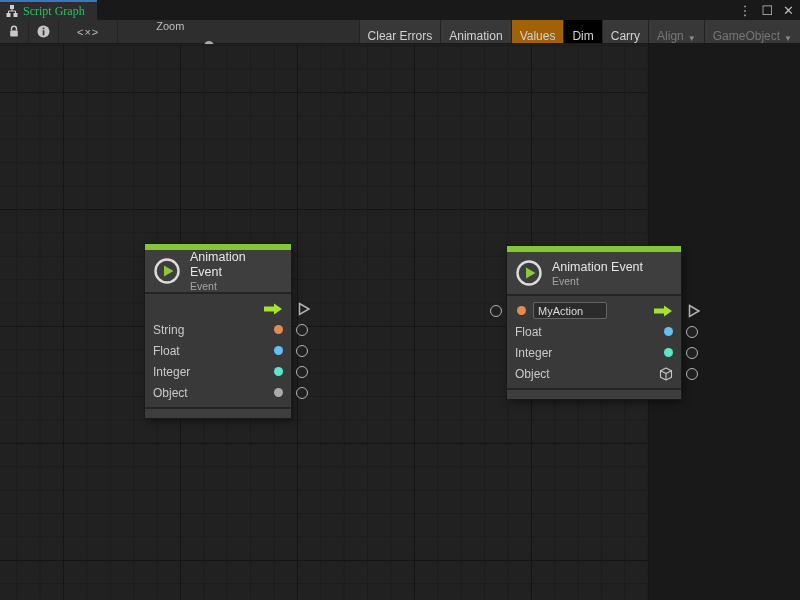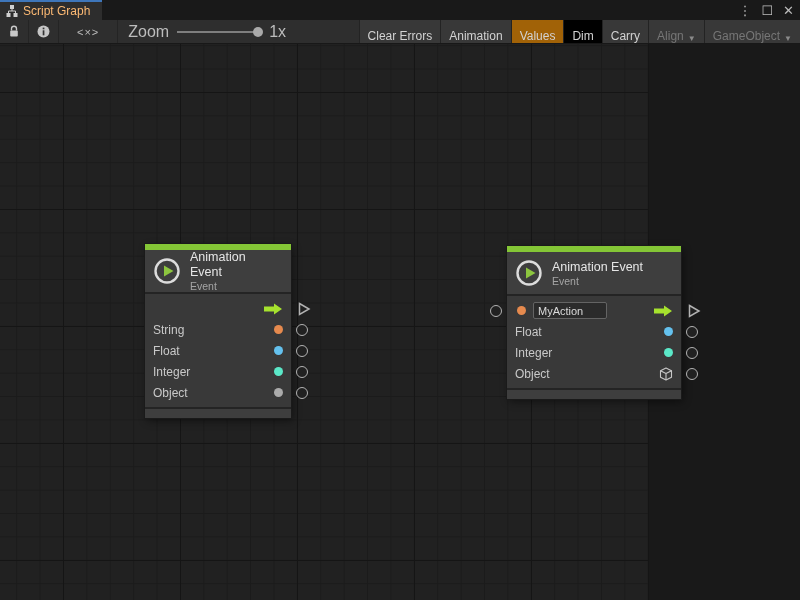--- a/index.html
+++ b/index.html
@@ -3,34 +3,34 @@
 <meta charset="utf-8">
 <style>
   * { margin:0; padding:0; box-sizing:border-box; }
   html,body { width:800px; height:600px; overflow:hidden; background:#191919;
     font-family:"Liberation Sans", sans-serif; }
   #app { position:relative; width:800px; height:600px; }
 
   
   .tabbar { position:relative; height:20px; background:#191919; display:flex; align-items:stretch; }
   .tab { display:flex; align-items:center; gap:5px; padding:0 12px 0 6px;
-    background:#2d2d2d; border-top:2px solid #3e76ba; color:#fdba74; font-size:12px; }
+    background:#2d2d2d; border-top:2px solid #3e76ba; color:#22c55e; font-size:12px;font-family:Liberation Serif, serif; }
   .win-controls { position:absolute; right:6px; top:0; height:20px; display:flex; align-items:center; gap:10px;
     color:#bdbdbd; font-size:13px; }
   .win-controls span { cursor:default; line-height:1; }
 
   
   .toolbar { height:24px; background:#2e2e2e; border-bottom:1px solid #181818;
     display:flex; align-items:stretch; font-size:12px; color:#c9c9c9; }
   .tbtn { display:flex; align-items:center; justify-content:center; padding:0 8px;
     border-right:1px solid #242424; }
   .tool-left { display:flex; align-items:stretch; }
   .code-glyph { letter-spacing:1px; color:#bdbdbd; font-size:11px; padding:0 18px; }
   .breadcrumb { display:flex; align-items:center; gap:6px; padding:0 14px; border-right:none; }
-  .zoom-group { display:flex; align-items:center; gap:8px; padding-left:10px; font-size:16px; color:#bdbdbd; }
+  .zoom-group { display:flex; align-items:center; gap:8px; padding-left:10px; font-size:11px; color:#bdbdbd;flex-direction:column; }
   .slider { position:relative; width:84px; height:12px; }
   .slider .track { position:absolute; left:0; right:0; top:5px; height:2px; background:#7f7f7f; }
   .slider .handle { position:absolute; right:-2px; top:1px; width:10px; height:10px;
     border-radius:50%; background:#a9a9a9; }
   .btn-group { margin-left:auto; display:flex; align-items:stretch; }
   .button { display:flex; align-items:flex-end; gap:4px; padding:0 8px; background:#383838;
     border-left:1px solid #232323; color:#d2d2d2; white-space:nowrap; }
   .button.active { background:#a16207; }
   .button.semi { background:#000000; }
   .button.disabled { color:#767676; }

